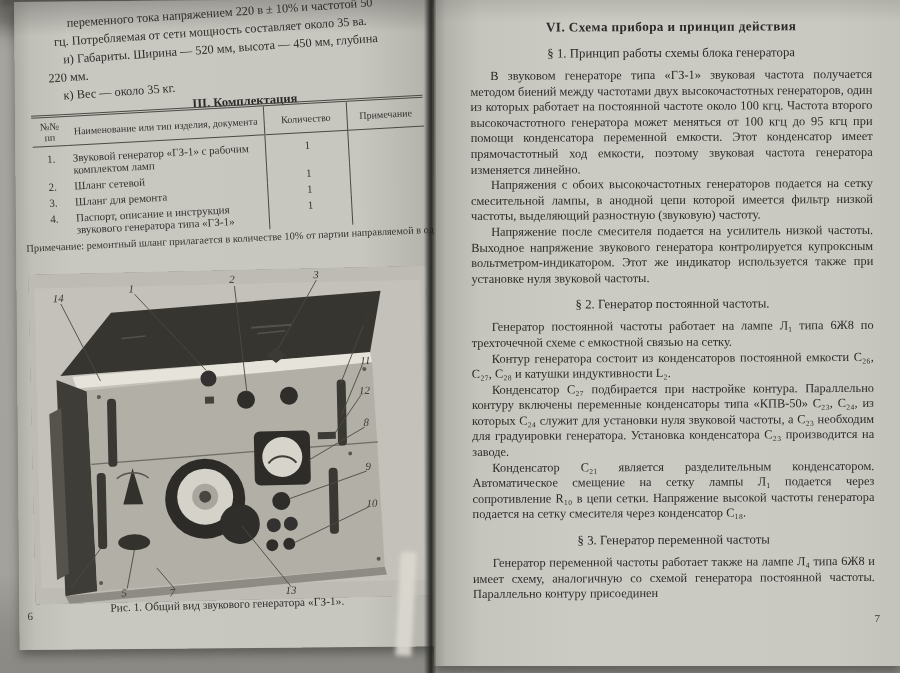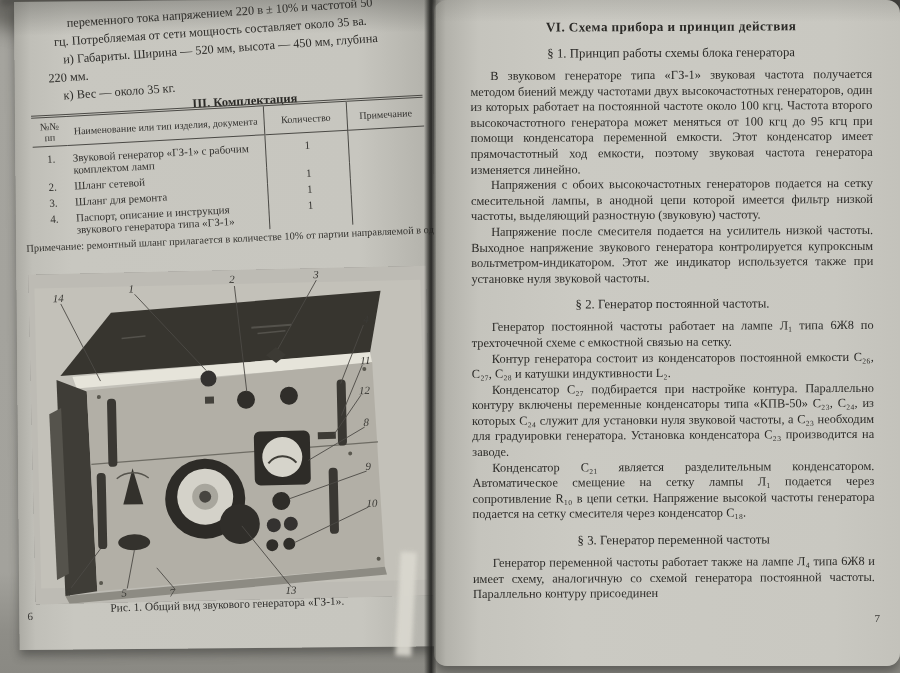--- a/index.html
+++ b/index.html
@@ -16,21 +16,20 @@
       linear-gradient(180deg,rgba(82,82,78,.38) 0,rgba(82,82,78,0) 34px),
       linear-gradient(90deg,#adaca5 0,#c0bfb8 16px,#c8c7c0 55px,#c7c6bf 82%,#b2b1aa 100%);
     box-shadow:0 6px 10px rgba(40,40,38,.45);
   }
   .page-right{
     position:absolute;left:434px;top:0;width:466px;height:666px;
     background:
       linear-gradient(180deg,rgba(90,90,85,.18) 0,rgba(90,90,85,0) 22px),
       linear-gradient(90deg,#96958e 0,#b3b2ab 12px,#c5c4bd 45px,#cbcac3 140px,#c9c8c1 86%,#c3c2bb 100%);
     box-shadow:0 6px 10px rgba(40,40,38,.45);
-    border-radius:13px;
   }
   .spine{position:absolute;left:424px;top:0;width:12px;height:673px;
     background:linear-gradient(90deg,rgba(60,60,56,0) 0,rgba(45,45,42,.85) 45%,rgba(30,30,28,.9) 60%,rgba(70,70,66,.2) 100%);
     filter:blur(.6px);}
   .artifact{position:absolute;pointer-events:none;}
   .blob-topleft{left:-14px;top:-18px;width:150px;height:52px;background:#55544f;border-radius:40%;filter:blur(9px);opacity:.75;}
   .strip-top{left:0;top:-4px;width:438px;height:9px;background:#4c4b47;filter:blur(3px);opacity:.8;}
   .wedge-topright{right:-6px;top:-8px;width:42px;height:24px;background:#3c3b38;filter:blur(4px);}
   .mark-right1{right:6px;top:232px;width:5px;height:26px;background:#4a4945;filter:blur(2px);opacity:.8;}
   .mark-right2{right:8px;top:430px;width:6px;height:46px;background:#55544f;filter:blur(2.5px);opacity:.7;}

